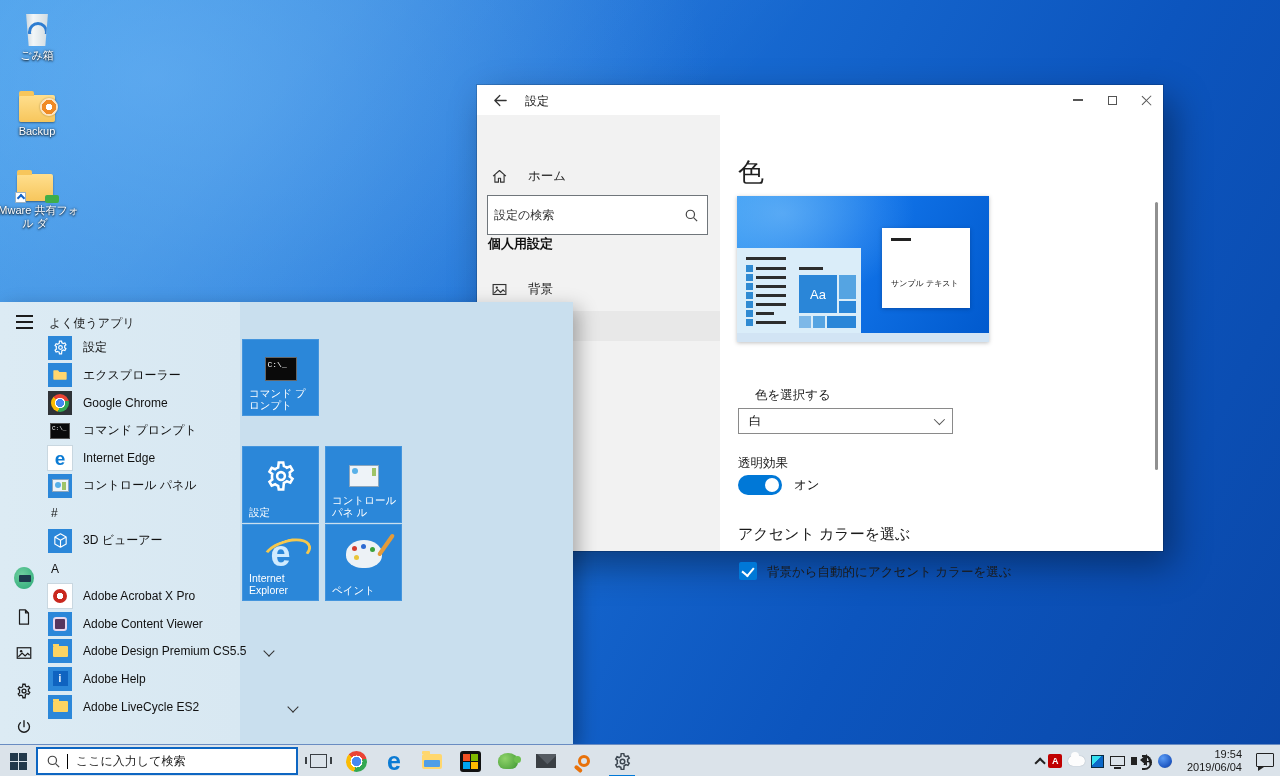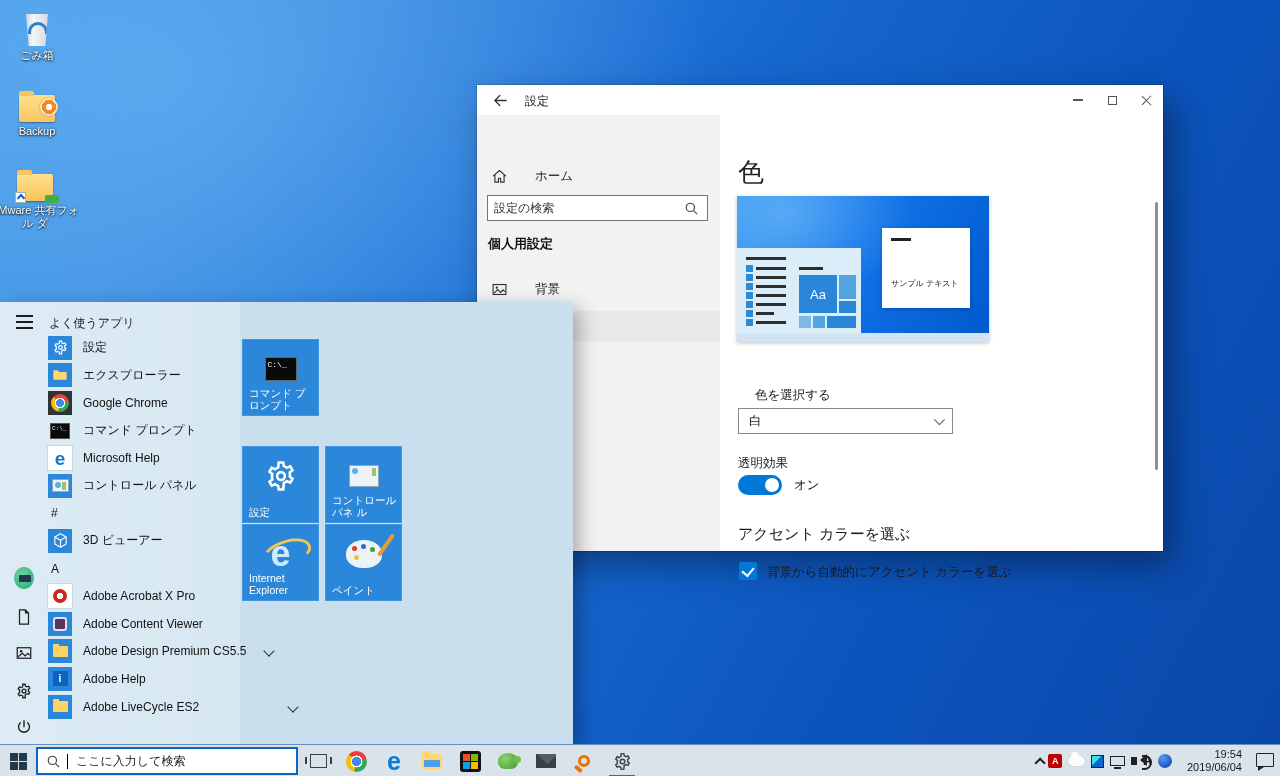--- a/index.html
+++ b/index.html
@@ -83,24 +83,24 @@
   .backbtn{position:absolute;left:6px;top:0;width:34px;height:30px;display:flex;align-items:center;justify-content:center;color:#333;}
   .wtitle{position:absolute;left:48px;top:8px;font-size:12px;color:#1a1a1a;}
   .wctl{position:absolute;top:0;width:34px;height:30px;display:flex;align-items:center;justify-content:center;color:#555;}
   .wmin{right:68px;}.wmax{right:34px;}.wclose{right:0;}
   .glyph-min{width:10px;height:1.5px;background:#555;}
   .glyph-max{width:9px;height:9px;border:1.2px solid #555;}
   .glyph-x{position:relative;width:11px;height:11px;}
   .glyph-x:before,.glyph-x:after{content:"";position:absolute;left:5px;top:-1px;width:1.4px;height:13px;background:#555;}
   .glyph-x:before{transform:rotate(45deg);}.glyph-x:after{transform:rotate(-45deg);}
   .side{position:absolute;left:0;top:30px;width:243px;bottom:0;background:#f2f2f2;}
-  .srow{position:absolute;left:0;width:100%;height:30px;display:flex;align-items:center;gap:27px;padding-left:14px;font-size:12.5px;color:#1a1a1a;}
+  .srow{position:absolute;left:0;width:100%;height:30px;display:flex;align-items:center;gap:20px;padding-left:14px;font-size:12.5px;color:#1a1a1a;}
   .srow.sel{background:#e8e8e8;}
   .srow.sel:before{content:"";position:absolute;left:0;top:4px;bottom:4px;width:3px;background:#0078d7;}
-  .sbox{position:absolute;left:10px;top:80px;width:221px;height:26px;background:#fff;border:1px solid #70767b;display:flex;align-items:center;}
+  .sbox{position:absolute;left:10px;top:80px;width:221px;height:40px;background:#fff;border:1px solid #70767b;display:flex;align-items:center;}
   .sbox input{border:0;outline:0;flex:1;font-size:12px;padding:0 6px;color:#222;background:transparent;}
   .sbox input::placeholder{color:#333;opacity:1;}
   .cat{position:absolute;left:11px;top:120px;font-size:13px;font-weight:bold;color:#111;}
   .main{position:absolute;left:243px;top:30px;right:0;bottom:0;background:#fff;}
   .h1{position:absolute;left:18px;top:40px;font-size:26px;font-weight:300;color:#1f1f1f;letter-spacing:1px;}
   .prev{position:absolute;left:17px;top:81px;width:252px;height:146px;overflow:hidden;
     background:radial-gradient(ellipse 220px 150px at 18% 12%,rgba(130,195,250,.55),rgba(130,195,250,0) 60%),
     linear-gradient(118deg,#2f97f3 0%,#1173e8 45%,#0059cd 100%);box-shadow:0 1px 4px rgba(0,0,0,.25);}
   .pstart{position:absolute;left:0;top:52px;width:124px;height:85px;background:#daedf9;}
   .pline{position:absolute;height:2.5px;background:#2d2d2d;}
@@ -401,21 +401,21 @@
       <div class="arow">
         <span class="it">
             <span class="cmdbox">C:\_</span>
           </span>
         <span class="lbl">コマンド プロンプト</span>
       </div>
       <div class="arow">
         <span class="it white">
             <span class="edgee">e</span>
           </span>
-        <span class="lbl">Microsoft Help</span>
+        <span class="lbl">Internet Edge</span>
       </div>
       <div class="arow">
         <span class="it blue">
             <span class="cplic"></span>
           </span>
         <span class="lbl">コントロール パネル</span>
       </div>
       <div class="sech">#</div>
       <div class="arow">
         <span class="it blue">

